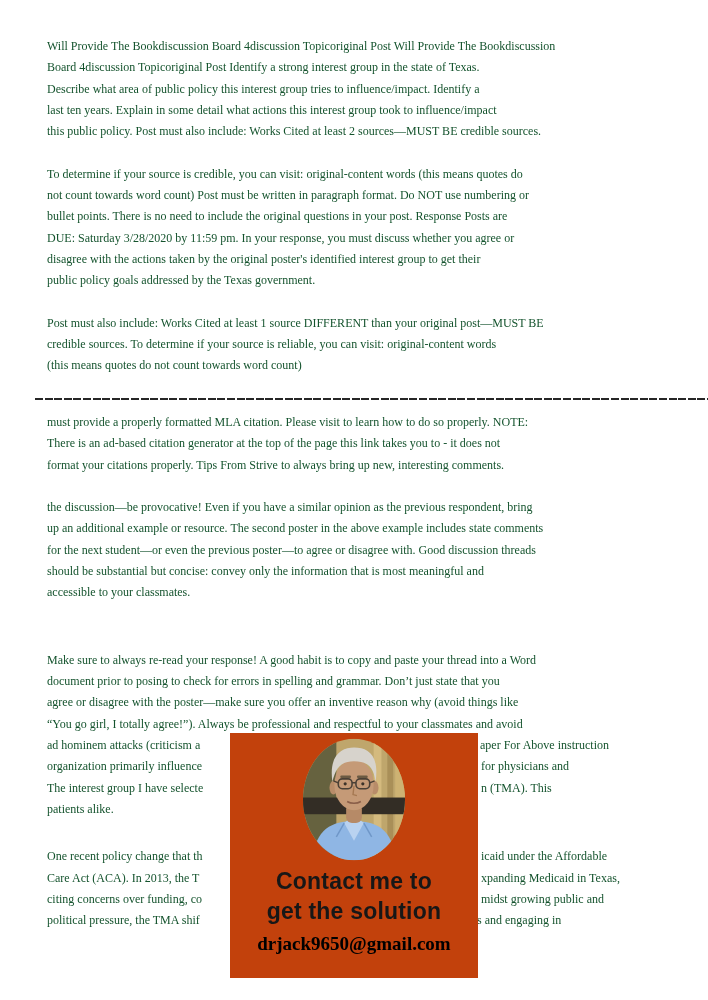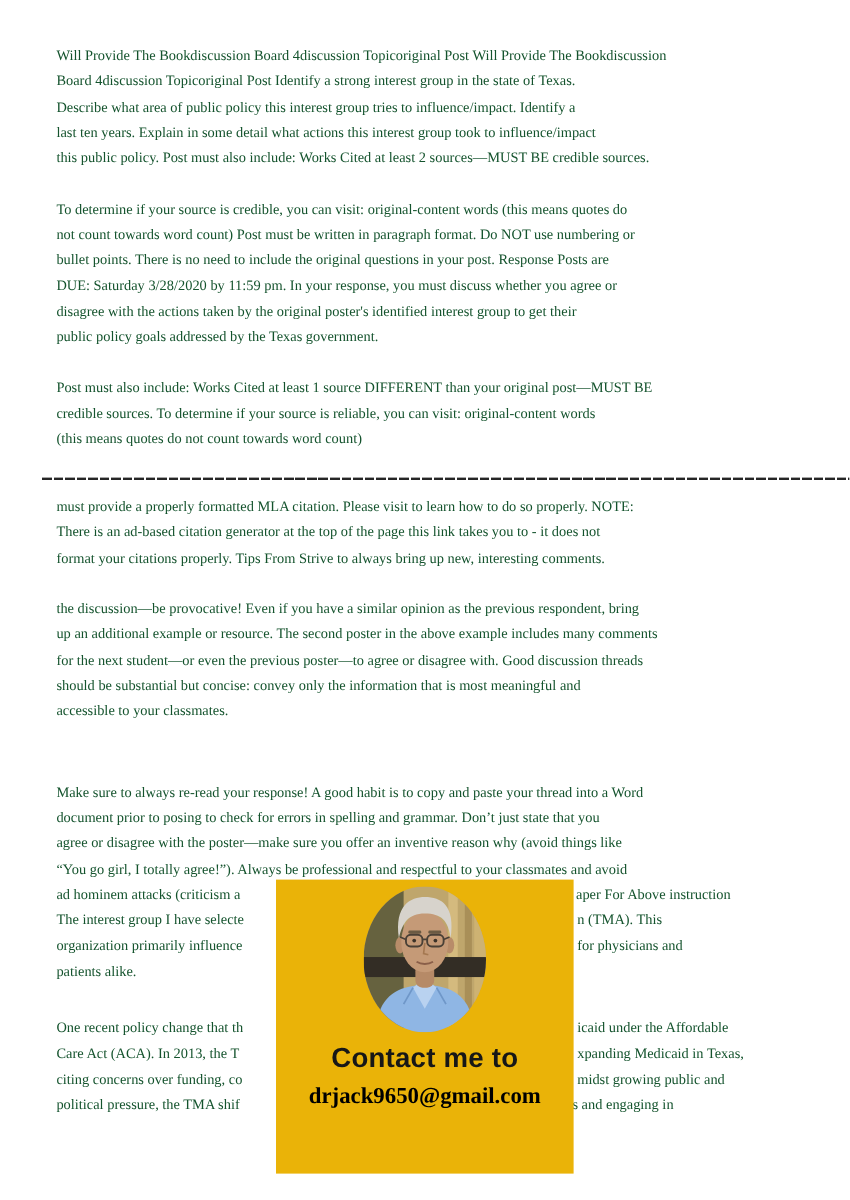--- a/index.html
+++ b/index.html
@@ -87,44 +87,44 @@
       <div class="line">(this means quotes do not count towards word count)</div>
     </div>
     <div class="divider"></div>
     <div class="para para-4">
       <div class="line">must provide a properly formatted MLA citation. Please visit to learn how to do so properly. NOTE:</div>
       <div class="line">There is an ad-based citation generator at the top of the page this link takes you to - it does not</div>
       <div class="line">format your citations properly. Tips From Strive to always bring up new, interesting comments.</div>
     </div>
     <div class="para para-5">
       <div class="line">the discussion—be provocative! Even if you have a similar opinion as the previous respondent, bring</div>
-      <div class="line">up an additional example or resource. The second poster in the above example includes many comments</div>
+      <div class="line">up an additional example or resource. The second poster in the above example includes state comments</div>
       <div class="line">for the next student—or even the previous poster—to agree or disagree with. Good discussion threads</div>
       <div class="line">should be substantial but concise: convey only the information that is most meaningful and</div>
       <div class="line">accessible to your classmates.</div>
     </div>
     <div class="para para-6">
       <div class="line">Make sure to always re-read your response! A good habit is to copy and paste your thread into a Word</div>
       <div class="line">document prior to posing to check for errors in spelling and grammar. Don’t just state that you</div>
       <div class="line">agree or disagree with the poster—make sure you offer an inventive reason why (avoid things like</div>
       <div class="line">“You go girl, I totally agree!”). Always be professional and respectful to your classmates and avoid</div>
       <div class="line"><span class="frag-left">ad hominem attacks (criticism a</span><span class="frag-right" style="left: 433px;">aper For Above instruction</span></div>
+      <div class="line"><span class="frag-left">organization primarily influence</span><span class="frag-right" style="left: 434px;">for physicians and</span></div>
       <div class="line"><span class="frag-left">The interest group I have selecte</span><span class="frag-right" style="left: 434px;">n (TMA). This</span></div>
-      <div class="line"><span class="frag-left">organization primarily influence</span><span class="frag-right" style="left: 434px;">for physicians and</span></div>
       <div class="line">patients alike.</div>
     </div>
     <div class="para para-7">
       <div class="line"><span class="frag-left">One recent policy change that th</span><span class="frag-right" style="left: 434px;">icaid under the Affordable</span></div>
       <div class="line"><span class="frag-left">Care Act (ACA). In 2013, the T</span><span class="frag-right" style="left: 434px;">xpanding Medicaid in Texas,</span></div>
       <div class="line"><span class="frag-left">citing concerns over funding, co</span><span class="frag-right" style="left: 434px;">midst growing public and</span></div>
       <div class="line"><span class="frag-left">political pressure, the TMA shif</span><span class="frag-right" style="left: 426px;">rs and engaging in</span></div>
     </div>
   </div>
 
-<div class="contact-card" style="background: #eab308;">
+<div class="contact-card" style="background: #c2410c;">
   <div class="photo-wrap">
     <svg viewBox="0 0 104 124" width="102" height="123">
       <defs>
         <clipPath id="oval">
             <ellipse cx="52" cy="62" rx="52" ry="62"></ellipse>
           </clipPath>
       </defs>
       <g clip-path="url(#oval)">
         <rect x="0" y="0" width="104" height="124" fill="#bfa66c"></rect>
         <rect x="0" y="0" width="34" height="124" fill="#66623f"></rect>
@@ -149,15 +149,16 @@
         <path d="M36,45 L31,43 M68,45 L73,43" stroke="#4a4036" stroke-width="1.4"></path>
         <circle cx="43" cy="46" r="1.6" fill="#3c3228"></circle>
         <circle cx="61" cy="46" r="1.6" fill="#3c3228"></circle>
         <path d="M52,48 L51,57 L55,58" stroke="#a57851" stroke-width="1.4" fill="none"></path>
         <path d="M45,64 C49,66.5 55,66.5 59,64" stroke="#8a5f49" stroke-width="1.6" fill="none"></path>
       </g>
     </svg>
   </div>
   <div class="headline" style="color: rgb(23, 23, 23);">
     <div>Contact me to</div>
+    <div>get the solution</div>
   </div>
   <div class="email">drjack9650@gmail.com</div>
 </div>
 
 </body></html>

